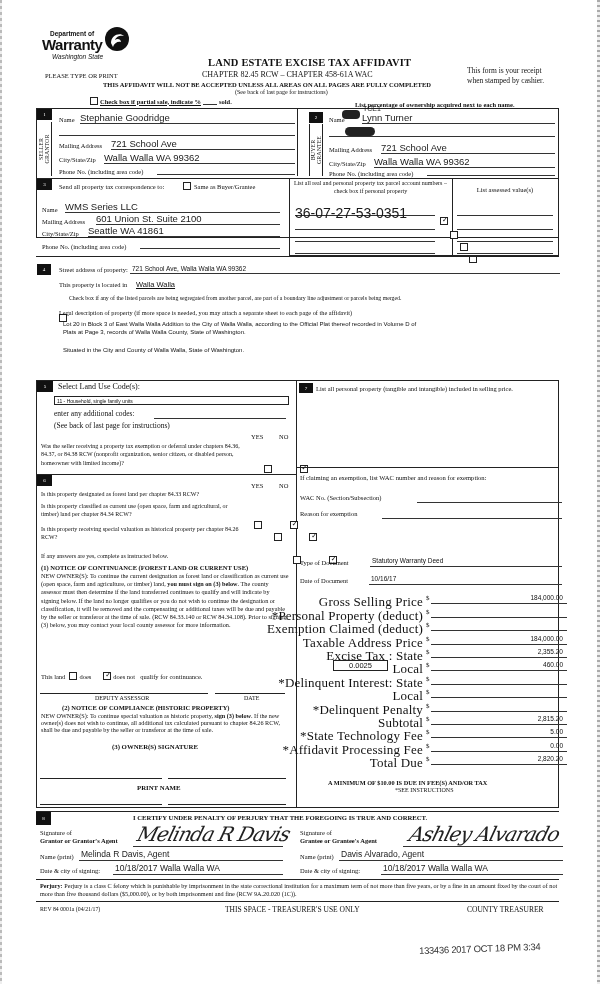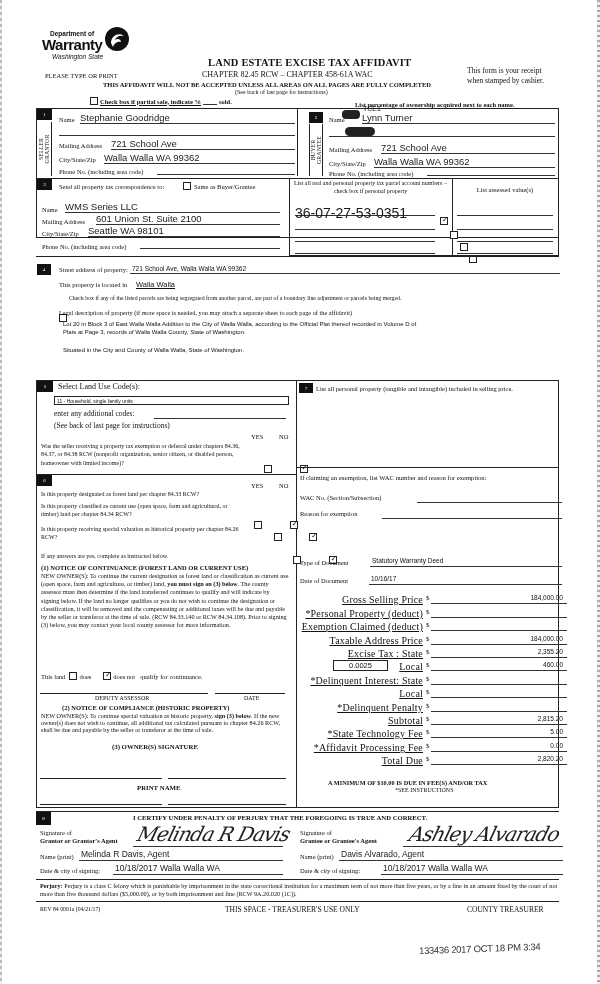--- a/index.html
+++ b/index.html
@@ -9,21 +9,21 @@
   .sans { font-family: "Liberation Sans", sans-serif; }
   .hw { font-family: "Liberation Sans", sans-serif; font-size: 9.5px; color: #1a1a1a; }
   .blk { background: #111; color: #fff; font-size: 5px; display: flex; align-items: center; justify-content: center; }
   .ul { border-bottom: 0.8px solid #333; }
   .cb { width: 8px; height: 8px; border: 0.9px solid #222; background: #fff; display: inline-block; position: relative; }
   .cb.checked::after { content: "✓"; position: absolute; left: 1px; top: -2px; font-size: 7px; color: #111; font-family: "DejaVu Sans", sans-serif; }
   .edge-l { position: absolute; left: 0; top: 0; width: 2px; height: 984px; background: repeating-linear-gradient(#bbb 0 3px, #eee 3px 6px); }
   .edge-r { position: absolute; right: 0; top: 0; width: 3px; height: 984px; background: repeating-linear-gradient(#aaa 0 2px, #eee 2px 5px); }
   .lbl { font-size: 6.5px; }
   .money-row { position: absolute; left: 300px; width: 270px; height: 12px; }
-  .money-row .ml { position: absolute; right: 147px; top: 0; font-size: 10px; letter-spacing: 0.2px; white-space: nowrap; text-decoration: underline; }
+  .money-row .ml { position: absolute; right: 147px; top: 0; font-size: 13px; letter-spacing: 0.2px; white-space: nowrap; }
   .money-row .md { position: absolute; left: 126px; top: 0; font-size: 7px; }
   .money-row .mv { position: absolute; left: 131px; top: 0; width: 136px; text-align: right; padding-right: 4px; font-family: "Liberation Sans", sans-serif; font-size: 6.5px; border-bottom: 0.8px solid #333; height: 10px; }
   .sig { font-family: "DejaVu Serif", serif; font-style: italic; font-size: 20px; color: #222; letter-spacing: -1px; transform: skewX(-15deg); }
 </style>
 </head>
 <body>
 
 
 
 <div class="edge-l"></div>
@@ -103,21 +103,21 @@
 <div class="abs" style="left:36px;top:178px;width:523px;height:1px;background:#222;"></div>
 <div class="abs blk" style="left:37px;top:179px;width:15px;height:11px;">3</div>
 <div class="abs lbl" style="left:59px;top:183px;">Send all property tax correspondence to:</div>
 <span class="abs cb" style="left:183px;top:182px;"></span>
 <div class="abs lbl" style="left:194px;top:183px;">Same as Buyer/Grantee</div>
 <div class="abs lbl" style="left:42px;top:206px;">Name</div>
 <div class="abs hw ul" style="left:65px;top:201px;width:215px;height:12px;">WMS Series LLC</div>
 <div class="abs lbl" style="left:42px;top:218px;">Mailing Address</div>
 <div class="abs hw ul" style="left:96px;top:213px;width:184px;height:12px;">601 Union St. Suite 2100</div>
 <div class="abs lbl" style="left:42px;top:230px;">City/State/Zip</div>
-<div class="abs hw ul" style="left:88px;top:225px;width:192px;height:12px;">Seattle WA 98101</div>
+<div class="abs hw ul" style="left:88px;top:225px;width:192px;height:12px;">Seattle WA 41861</div>
 <div class="abs lbl" style="left:42px;top:243px;">Phone No. (including area code)</div>
 <div class="abs ul" style="left:140px;top:241px;width:140px;height:8px;"></div>
 
 
 <div class="abs" style="left:289px;top:178px;width:270px;height:78px;border-left:1px solid #222;border-right:1px solid #222;border-bottom:1px solid #222;"></div>
 <div class="abs" style="left:452px;top:178px;width:1px;height:78px;background:#222;"></div>
 <div class="abs" style="left:291px;top:180px;width:159px;font-size:6px;text-align:center;line-height:7.5px;">List all real and personal property tax parcel account numbers – check box if personal property</div>
 <div class="abs" style="left:455px;top:186px;width:100px;font-size:6.5px;text-align:center;">List assessed value(s)</div>
 
 <div id="parcel-rows"><div class="abs hw ul" style="left:295px;top:205px;width:140px;height:11px;font-size:14px;">36-07-27-53-0351</div>

